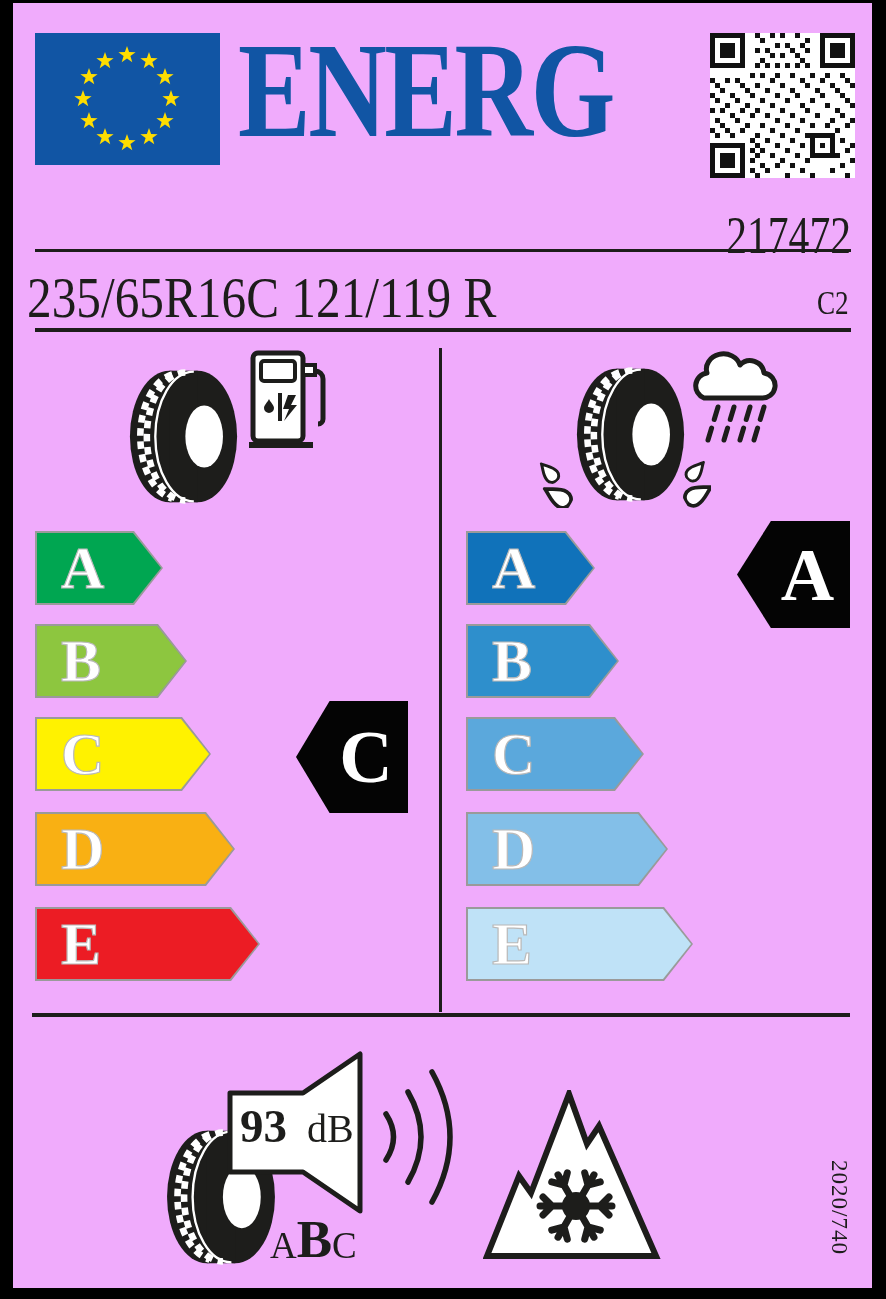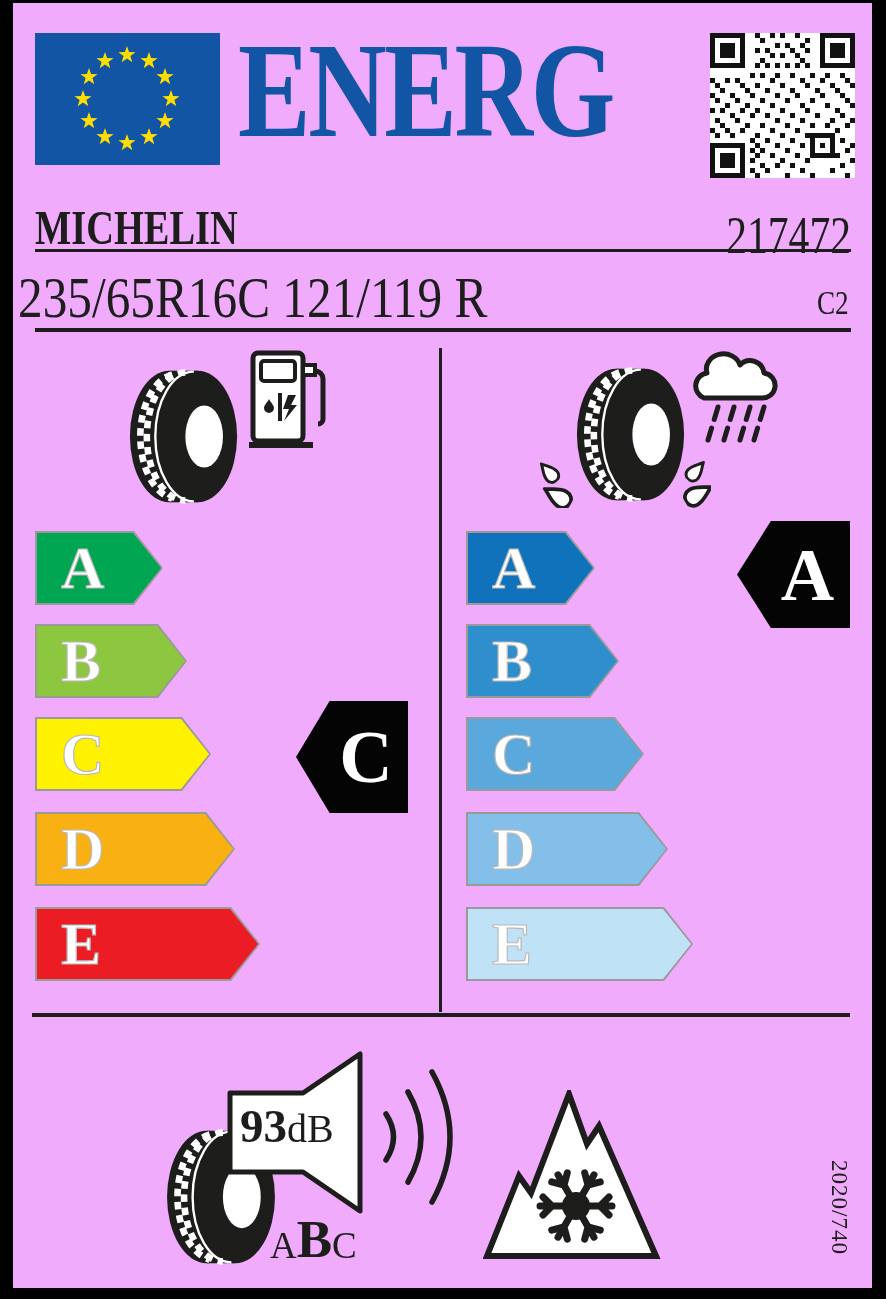--- a/index.html
+++ b/index.html
@@ -12,41 +12,41 @@
   .cond-r{display:inline-block;transform:scaleX(.8);transform-origin:100% 50%;white-space:nowrap;}
 
   
   .energ-row{left:238px;top:36px;display:flex;align-items:flex-start;}
   .energ-text{font-size:136px;line-height:108px;font-weight:bold;letter-spacing:-3px;
               transform:scaleX(.8);transform-origin:0 0;}
   .rule{position:absolute;background:var(--ink);}
 
   .brand{left:35px;top:200px;font-size:48px;font-weight:bold;}
   .artnum{right:35px;top:206px;font-size:52px;}
-  .tiresize{left:18px;top:264px;font-size:58px;}
+  .tiresize{left:27px;top:264px;font-size:58px;}
   .tiresize .cond{transform:scaleX(.85);}
   .tireclass{right:37px;top:284px;font-size:34px;}
 
   
   .srow{position:absolute;height:74px;}
   .oarrow{position:relative;width:100%;height:100%;background:#9a9a9a;
           clip-path:polygon(0 0,calc(100% - 29px) 0,100% 50%,calc(100% - 29px) 100%,0 100%);}
   .ofill{position:absolute;left:2px;top:2px;right:2px;bottom:2px;display:flex;align-items:center;
          clip-path:polygon(0 0,calc(100% - 28px) 0,100% 50%,calc(100% - 28px) 100%,0 100%);}
   .grade{color:#fff;font-weight:bold;font-size:60px;margin-left:24px;line-height:1;
          -webkit-text-stroke:1.2px #b9b9b9;}
   .rarrow{position:absolute;background:#040404;display:flex;align-items:center;justify-content:center;
           padding-left:28px;box-sizing:border-box;
           clip-path:polygon(0 50%,30% 0,100% 0,100% 100%,30% 100%);}
   .rletter{color:#fff;font-weight:bold;font-size:74px;line-height:1;}
 
   
   .db-text{left:240px;top:1099px;display:flex;align-items:baseline;}
   .db-val{font-size:47px;font-weight:bold;}
-  .db-unit{font-size:40px;margin-left:0;}
+  .db-unit{font-size:40px;margin-left:20px;}
   .abc{left:270px;top:1214px;display:flex;align-items:flex-end;height:50px;}
   .abc .n-a,.abc .n-c{font-size:37px;line-height:1;}
   .abc .n-b{font-size:53px;font-weight:bold;line-height:.95;}
   .reg{left:826px;top:1160px;writing-mode:vertical-rl;font-size:23px;letter-spacing:1px;}
   svg{display:block;}
 </style>
 </head>
 <body>
 
 <div class="label">
@@ -118,21 +118,20 @@
       <path d="M2 2h3v3h-3z"></path>
         <path d="M24 2h3v3h-3z"></path>
         <path d="M2 24h3v3h-3z"></path>
       <path d="M20 20h5v5h-5z"></path>
     </g>
     <path fill="#fff" d="M21 21h3v3h-3z"></path>
       <path fill="#111" d="M22 22h1v1h-1z"></path>
     <path fill="#111" d="M9 0h1v1h-1zM12 0h1v1h-1zM14 0h1v1h-1zM17 0h1v1h-1zM10 1h1v1h-1zM19 1h1v1h-1zM13 2h1v1h-1zM15 2h1v1h-1zM18 2h1v1h-1zM9 3h1v1h-1zM11 3h1v1h-1zM16 3h1v1h-1zM19 3h1v1h-1zM12 4h1v1h-1zM14 4h1v1h-1zM17 4h1v1h-1zM10 5h1v1h-1zM18 5h1v1h-1zM9 6h1v1h-1zM11 6h1v1h-1zM13 6h1v1h-1zM15 6h1v1h-1zM17 6h1v1h-1zM19 6h1v1h-1zM8 8h1v1h-1zM10 8h1v1h-1zM13 8h1v1h-1zM16 8h1v1h-1zM20 8h1v1h-1zM23 8h1v1h-1zM26 8h1v1h-1zM0 9h1v1h-1zM3 9h1v1h-1zM5 9h1v1h-1zM12 9h1v1h-1zM18 9h1v1h-1zM22 9h1v1h-1zM27 9h1v1h-1zM1 10h1v1h-1zM6 10h1v1h-1zM9 10h1v1h-1zM14 10h1v1h-1zM19 10h1v1h-1zM24 10h1v1h-1zM28 10h1v1h-1zM2 11h1v1h-1zM7 11h1v1h-1zM11 11h1v1h-1zM16 11h1v1h-1zM21 11h1v1h-1zM25 11h1v1h-1zM0 12h1v1h-1zM4 12h1v1h-1zM8 12h1v1h-1zM13 12h1v1h-1zM17 12h1v1h-1zM22 12h1v1h-1zM26 12h1v1h-1zM1 13h1v1h-1zM5 13h1v1h-1zM10 13h1v1h-1zM15 13h1v1h-1zM20 13h1v1h-1zM27 13h1v1h-1zM3 14h1v1h-1zM7 14h1v1h-1zM12 14h1v1h-1zM18 14h1v1h-1zM23 14h1v1h-1zM28 14h1v1h-1zM0 15h1v1h-1zM2 15h1v1h-1zM6 15h1v1h-1zM9 15h1v1h-1zM14 15h1v1h-1zM19 15h1v1h-1zM25 15h1v1h-1zM4 16h1v1h-1zM8 16h1v1h-1zM11 16h1v1h-1zM16 16h1v1h-1zM21 16h1v1h-1zM26 16h1v1h-1zM1 17h1v1h-1zM5 17h1v1h-1zM13 17h1v1h-1zM18 17h1v1h-1zM24 17h1v1h-1zM28 17h1v1h-1zM2 18h1v1h-1zM7 18h1v1h-1zM10 18h1v1h-1zM15 18h1v1h-1zM20 18h1v1h-1zM23 18h1v1h-1zM27 18h1v1h-1zM0 19h1v1h-1zM3 19h1v1h-1zM6 19h1v1h-1zM12 19h1v1h-1zM17 19h1v1h-1zM25 19h1v1h-1zM1 20h1v1h-1zM4 20h1v1h-1zM9 20h1v1h-1zM14 20h1v1h-1zM19 20h1v1h-1zM8 21h1v1h-1zM11 21h1v1h-1zM16 21h1v1h-1zM26 21h1v1h-1zM9 22h1v1h-1zM13 22h1v1h-1zM18 22h1v1h-1zM28 22h1v1h-1zM8 23h1v1h-1zM10 23h1v1h-1zM15 23h1v1h-1zM27 23h1v1h-1zM9 24h1v1h-1zM12 24h1v1h-1zM17 24h1v1h-1zM25 24h1v1h-1zM8 25h1v1h-1zM14 25h1v1h-1zM19 25h1v1h-1zM28 25h1v1h-1zM10 26h1v1h-1zM13 26h1v1h-1zM16 26h1v1h-1zM26 26h1v1h-1zM8 27h1v1h-1zM11 27h1v1h-1zM18 27h1v1h-1zM24 27h1v1h-1zM9 28h1v1h-1zM15 28h1v1h-1zM20 28h1v1h-1zM27 28h1v1h-1z"></path>
   </svg>
 
-  <div class="abs brand"><span class="cond">MICHELIN</span></div>
   <div class="abs artnum"><span class="cond-r">217472</span></div>
   <div class="rule" style="left:35px;top:249px;width:816px;height:3px;"></div>
 
   <div class="abs tiresize"><span class="cond">235/65R16C 121/119 R</span></div>
   <div class="abs tireclass"><span class="cond-r">C2</span></div>
   <div class="rule" style="left:35px;top:328px;width:816px;height:4px;"></div>
 
   <svg class="abs" style="left:127px;top:366px;" width="113" height="141" viewBox="0 0 120 150">
     <use href="#tire-shape" width="120" height="150"></use>
   </svg>

